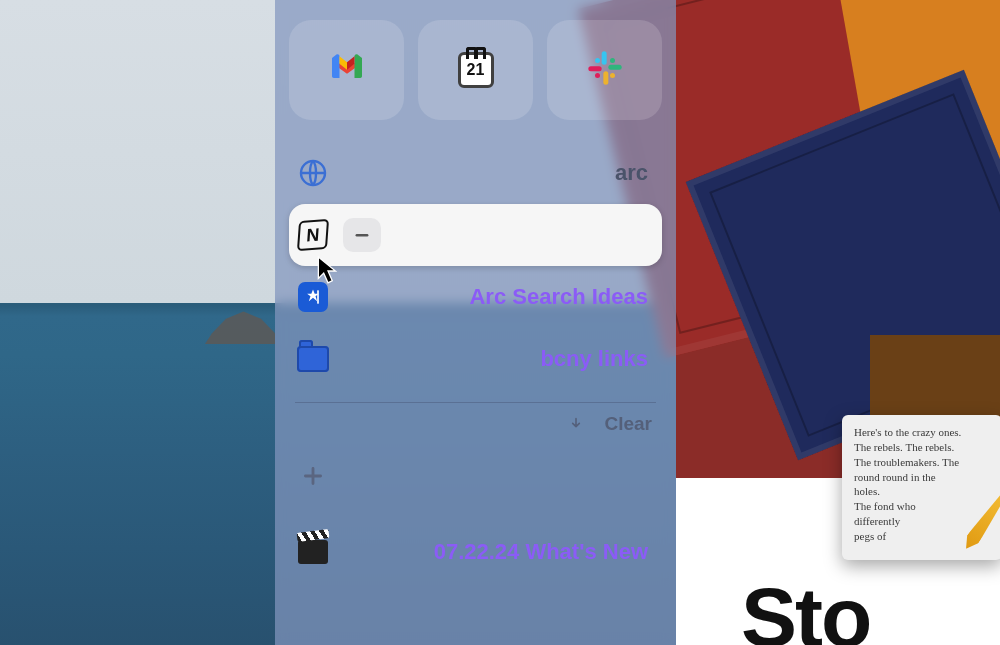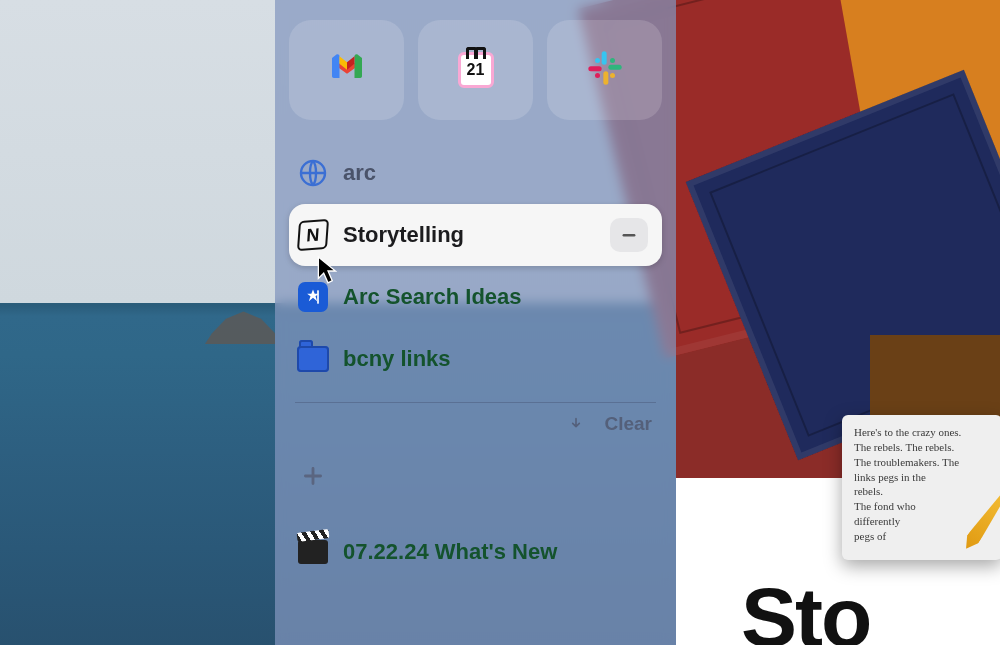--- a/index.html
+++ b/index.html
@@ -51,25 +51,25 @@
     backdrop-filter: blur(6px);
     padding:0 14px;
   }
   .pinned-row { display:flex; gap:14px; padding:20px 0 22px; }
   .pinned {
     flex:1; height:100px; border-radius:22px;
     background:rgba(255,255,255,.15);
     display:flex; align-items:center; justify-content:center;
   }
   .pinned svg { width:40px; height:40px; }
-  .tab-list { display:flex; flex-direction:column; }
+  .tab-list { display:flex; flex-direction:column;text-align:right; }
   .tab {
     display:flex; align-items:center; gap:14px;
     height:62px; padding:0 14px 0 8px; border-radius:16px;
-    font-size:22px; font-weight:600; color:#14532d;
+    font-size:22px; font-weight:600; color:#8b5cf6;
   }
   .tab.muted { color:#4a536a; font-weight:600; }
   .tab.selected {
     background:#f6f6f6; color:#1c1c1e; font-weight:600;
     box-shadow:0 2px 6px rgba(0,0,0,.18);
     position:relative;
   }
   .tab .icon { width:32px; height:32px; display:flex; align-items:center; justify-content:center; flex:0 0 32px;}
   .tab .label { flex:1; white-space:nowrap; overflow:hidden; text-overflow:ellipsis;}
   .minus-btn {
@@ -82,21 +82,21 @@
   .clear-btn { display:flex; align-items:center; gap:20px; color:#54607a; font-size:19px; font-weight:700;}
   .clear-btn svg{width:16px;height:16px;}
   .favicon-box{width:30px;height:30px;border-radius:7px;display:flex;align-items:center;justify-content:center;}
   .favicon-blue{background:#1a5bd6;}
   .folder{width:34px;height:26px;border-radius:4px;background:#2f64d8;position:relative;box-shadow:inset 0 0 0 2px #1e49aa;}
   .folder::before{content:"";position:absolute;left:2px;top:-6px;width:14px;height:8px;border-radius:3px 3px 0 0;background:#2f64d8;box-shadow:inset 0 0 0 2px #1e49aa;}
   .cursor {
     position:absolute; left:316px; top:256px; width:24px; height:30px; pointer-events:none;
   }
   .cursor svg{width:100%;height:100%;}
-  .cal-icon{width:36px;height:36px;border:3px solid #f9a8d4;border-radius:6px;display:flex;align-items:center;justify-content:center;background:#fff;position:relative;font-weight:800;font-size:16px;color:#111;}
+  .cal-icon{width:36px;height:36px;border:3px solid #404040;border-radius:6px;display:flex;align-items:center;justify-content:center;background:#fff;position:relative;font-weight:800;font-size:16px;color:#111;}
   .cal-icon::before{content:"";position:absolute;top:-8px;left:5px;width:5px;height:9px;border:3px solid #111;border-bottom:none;border-radius:3px 3px 0 0;}
   .cal-icon::after{content:"";position:absolute;top:-8px;right:5px;width:5px;height:9px;border:3px solid #111;border-bottom:none;border-radius:3px 3px 0 0;}
   .notion-icon{width:30px;height:30px;border:2.5px solid #111;border-radius:5px;display:flex;align-items:center;justify-content:center;font-weight:900;font-size:18px;color:#111;transform:skew(-4deg,-4deg);}
   .clapper{width:30px;height:24px;background:#222;border-radius:3px;position:relative;}
   .clapper::before{content:"";position:absolute;left:-1px;top:-9px;width:32px;height:9px;background:repeating-linear-gradient(65deg,#222 0 4px,#fff 4px 8px);border-radius:2px;transform:rotate(-7deg);}
 </style>
 </head>
 <body>
 
 <div class="desktop">
@@ -110,22 +110,22 @@
     <div class="art-book2"></div>
     <div class="art-brown"></div>
   </div>
   <div class="paper-area">
     <div class="big-title">Sto</div>
   </div>
   <div class="sticky">
     <div>Here's to the crazy ones.</div>
     <div>The rebels. The rebels.</div>
     <div>The troublemakers. The</div>
-    <div>links pegs in the</div>
-    <div>rebels.</div>
+    <div>round round in the</div>
+    <div>holes.</div>
     <div>The fond who</div>
     <div>differently</div>
     <div>pegs of</div>
   </div>
 </div>
 
 <div class="sidebar">
 
   <div class="pinned-row">
     <div class="pinned">
@@ -167,21 +167,20 @@
             <path d="M3 12h18M12 3c3 3 3 15 0 18M12 3c-3 3-3 15 0 18"></path>
           </svg>
       </span>
       <span class="label">arc</span>
     </div>
 
     <div class="tab selected">
       <span class="icon">
           <span class="notion-icon">N</span>
         </span>
-      <span class="label">Storytelling</span>
       <span class="minus-btn">
         <svg viewBox="0 0 24 24" width="22" height="22">
             <rect x="5" y="11" width="14" height="2.6" rx="1.3" fill="#555"></rect>
           </svg>
       </span>
     </div>
 
     <div class="tab">
       <span class="icon">
         <span class="favicon-box favicon-blue">

